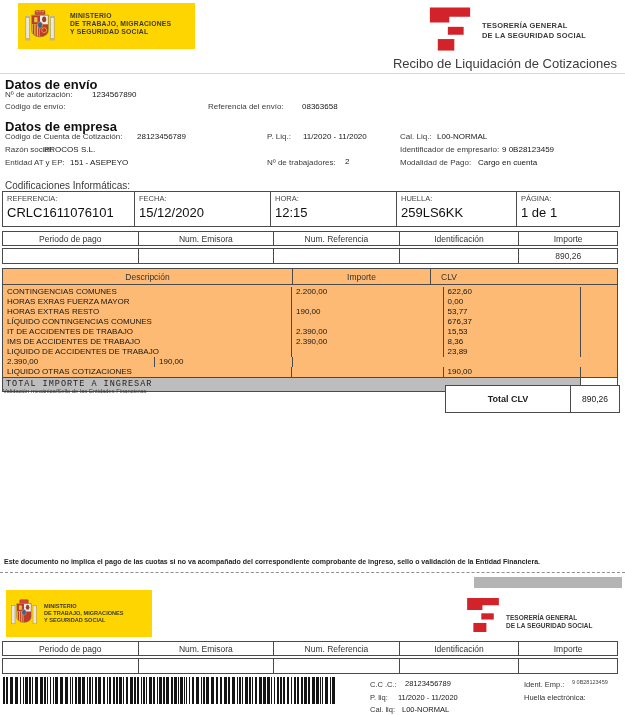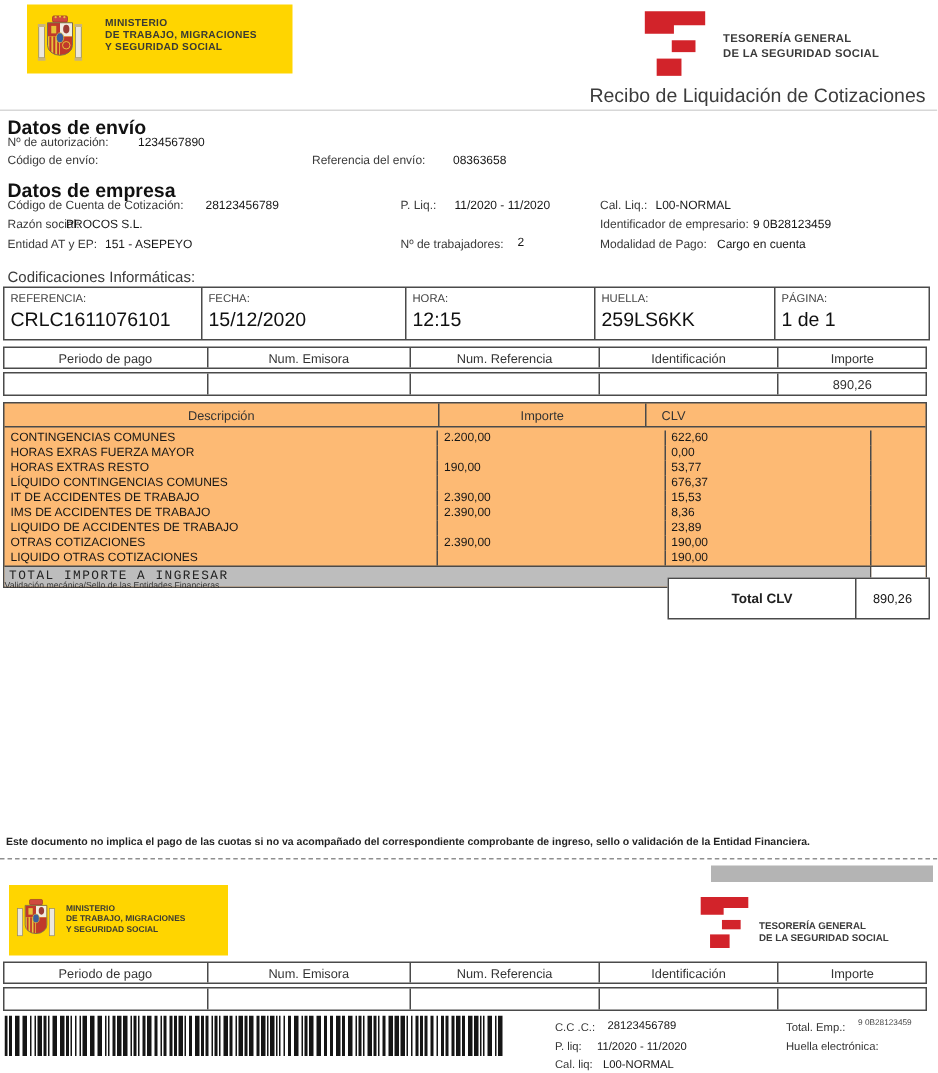--- a/index.html
+++ b/index.html
@@ -226,21 +226,20 @@
         <div class="dc c3">8,36</div>
         <div class="dc c4"></div>
       </div>
       <div class="drow">
         <div class="dc c1">LIQUIDO DE ACCIDENTES DE TRABAJO</div>
         <div class="dc c2"></div>
         <div class="dc c3">23,89</div>
         <div class="dc c4"></div>
       </div>
       <div class="drow">
-        <div class="dc c1">OTRAS COTIZACIONES</div>
         <div class="dc c2">2.390,00</div>
         <div class="dc c3">190,00</div>
         <div class="dc c4"></div>
       </div>
       <div class="drow">
         <div class="dc c1">LIQUIDO OTRAS COTIZACIONES</div>
         <div class="dc c2"></div>
         <div class="dc c3">190,00</div>
         <div class="dc c4"></div>
       </div>
@@ -319,17 +318,17 @@
   </div>
 
   <div class="abs barcode" style="left:3px;top:677px;width:352px;height:27px"><span style="display:inline-block;height:100%;background:#151515;width:2px;margin-right:1px"></span><span style="display:inline-block;height:100%;background:#151515;width:2px;margin-right:2px"></span><span style="display:inline-block;height:100%;background:#151515;width:3px;margin-right:2px"></span><span style="display:inline-block;height:100%;background:#151515;width:3px;margin-right:2px"></span><span style="display:inline-block;height:100%;background:#151515;width:1px;margin-right:2px"></span><span style="display:inline-block;height:100%;background:#151515;width:1px;margin-right:1px"></span><span style="display:inline-block;height:100%;background:#151515;width:3px;margin-right:1px"></span><span style="display:inline-block;height:100%;background:#151515;width:2px;margin-right:1px"></span><span style="display:inline-block;height:100%;background:#151515;width:1px;margin-right:2px"></span><span style="display:inline-block;height:100%;background:#151515;width:3px;margin-right:2px"></span><span style="display:inline-block;height:100%;background:#151515;width:3px;margin-right:1px"></span><span style="display:inline-block;height:100%;background:#151515;width:2px;margin-right:1px"></span><span style="display:inline-block;height:100%;background:#151515;width:1px;margin-right:2px"></span><span style="display:inline-block;height:100%;background:#151515;width:1px;margin-right:2px"></span><span style="display:inline-block;height:100%;background:#151515;width:1px;margin-right:1px"></span><span style="display:inline-block;height:100%;background:#151515;width:3px;margin-right:2px"></span><span style="display:inline-block;height:100%;background:#151515;width:3px;margin-right:2px"></span><span style="display:inline-block;height:100%;background:#151515;width:3px;margin-right:2px"></span><span style="display:inline-block;height:100%;background:#151515;width:1px;margin-right:1px"></span><span style="display:inline-block;height:100%;background:#151515;width:1px;margin-right:2px"></span><span style="display:inline-block;height:100%;background:#151515;width:2px;margin-right:1px"></span><span style="display:inline-block;height:100%;background:#151515;width:3px;margin-right:1px"></span><span style="display:inline-block;height:100%;background:#151515;width:3px;margin-right:2px"></span><span style="display:inline-block;height:100%;background:#151515;width:1px;margin-right:1px"></span><span style="display:inline-block;height:100%;background:#151515;width:2px;margin-right:1px"></span><span style="display:inline-block;height:100%;background:#151515;width:1px;margin-right:2px"></span><span style="display:inline-block;height:100%;background:#151515;width:2px;margin-right:1px"></span><span style="display:inline-block;height:100%;background:#151515;width:3px;margin-right:2px"></span><span style="display:inline-block;height:100%;background:#151515;width:2px;margin-right:2px"></span><span style="display:inline-block;height:100%;background:#151515;width:1px;margin-right:1px"></span><span style="display:inline-block;height:100%;background:#151515;width:2px;margin-right:2px"></span><span style="display:inline-block;height:100%;background:#151515;width:2px;margin-right:1px"></span><span style="display:inline-block;height:100%;background:#151515;width:2px;margin-right:1px"></span><span style="display:inline-block;height:100%;background:#151515;width:3px;margin-right:1px"></span><span style="display:inline-block;height:100%;background:#151515;width:1px;margin-right:2px"></span><span style="display:inline-block;height:100%;background:#151515;width:2px;margin-right:2px"></span><span style="display:inline-block;height:100%;background:#151515;width:3px;margin-right:1px"></span><span style="display:inline-block;height:100%;background:#151515;width:2px;margin-right:1px"></span><span style="display:inline-block;height:100%;background:#151515;width:2px;margin-right:2px"></span><span style="display:inline-block;height:100%;background:#151515;width:1px;margin-right:1px"></span><span style="display:inline-block;height:100%;background:#151515;width:2px;margin-right:1px"></span><span style="display:inline-block;height:100%;background:#151515;width:1px;margin-right:2px"></span><span style="display:inline-block;height:100%;background:#151515;width:3px;margin-right:1px"></span><span style="display:inline-block;height:100%;background:#151515;width:2px;margin-right:2px"></span><span style="display:inline-block;height:100%;background:#151515;width:1px;margin-right:1px"></span><span style="display:inline-block;height:100%;background:#151515;width:3px;margin-right:1px"></span><span style="display:inline-block;height:100%;background:#151515;width:2px;margin-right:1px"></span><span style="display:inline-block;height:100%;background:#151515;width:3px;margin-right:2px"></span><span style="display:inline-block;height:100%;background:#151515;width:2px;margin-right:1px"></span><span style="display:inline-block;height:100%;background:#151515;width:3px;margin-right:1px"></span><span style="display:inline-block;height:100%;background:#151515;width:1px;margin-right:1px"></span><span style="display:inline-block;height:100%;background:#151515;width:3px;margin-right:1px"></span><span style="display:inline-block;height:100%;background:#151515;width:1px;margin-right:1px"></span><span style="display:inline-block;height:100%;background:#151515;width:1px;margin-right:2px"></span><span style="display:inline-block;height:100%;background:#151515;width:1px;margin-right:2px"></span><span style="display:inline-block;height:100%;background:#151515;width:2px;margin-right:2px"></span><span style="display:inline-block;height:100%;background:#151515;width:3px;margin-right:2px"></span><span style="display:inline-block;height:100%;background:#151515;width:1px;margin-right:1px"></span><span style="display:inline-block;height:100%;background:#151515;width:2px;margin-right:1px"></span><span style="display:inline-block;height:100%;background:#151515;width:3px;margin-right:2px"></span><span style="display:inline-block;height:100%;background:#151515;width:3px;margin-right:2px"></span><span style="display:inline-block;height:100%;background:#151515;width:2px;margin-right:2px"></span><span style="display:inline-block;height:100%;background:#151515;width:2px;margin-right:2px"></span><span style="display:inline-block;height:100%;background:#151515;width:3px;margin-right:1px"></span><span style="display:inline-block;height:100%;background:#151515;width:2px;margin-right:2px"></span><span style="display:inline-block;height:100%;background:#151515;width:3px;margin-right:2px"></span><span style="display:inline-block;height:100%;background:#151515;width:1px;margin-right:1px"></span><span style="display:inline-block;height:100%;background:#151515;width:2px;margin-right:1px"></span><span style="display:inline-block;height:100%;background:#151515;width:1px;margin-right:2px"></span><span style="display:inline-block;height:100%;background:#151515;width:3px;margin-right:1px"></span><span style="display:inline-block;height:100%;background:#151515;width:2px;margin-right:1px"></span><span style="display:inline-block;height:100%;background:#151515;width:1px;margin-right:2px"></span><span style="display:inline-block;height:100%;background:#151515;width:2px;margin-right:2px"></span><span style="display:inline-block;height:100%;background:#151515;width:3px;margin-right:1px"></span><span style="display:inline-block;height:100%;background:#151515;width:3px;margin-right:1px"></span><span style="display:inline-block;height:100%;background:#151515;width:3px;margin-right:1px"></span><span style="display:inline-block;height:100%;background:#151515;width:1px;margin-right:2px"></span><span style="display:inline-block;height:100%;background:#151515;width:1px;margin-right:2px"></span><span style="display:inline-block;height:100%;background:#151515;width:2px;margin-right:1px"></span><span style="display:inline-block;height:100%;background:#151515;width:2px;margin-right:1px"></span><span style="display:inline-block;height:100%;background:#151515;width:2px;margin-right:2px"></span><span style="display:inline-block;height:100%;background:#151515;width:2px;margin-right:2px"></span><span style="display:inline-block;height:100%;background:#151515;width:1px;margin-right:2px"></span><span style="display:inline-block;height:100%;background:#151515;width:2px;margin-right:1px"></span><span style="display:inline-block;height:100%;background:#151515;width:2px;margin-right:2px"></span><span style="display:inline-block;height:100%;background:#151515;width:2px;margin-right:1px"></span><span style="display:inline-block;height:100%;background:#151515;width:3px;margin-right:1px"></span><span style="display:inline-block;height:100%;background:#151515;width:2px;margin-right:2px"></span><span style="display:inline-block;height:100%;background:#151515;width:3px;margin-right:1px"></span><span style="display:inline-block;height:100%;background:#151515;width:3px;margin-right:1px"></span><span style="display:inline-block;height:100%;background:#151515;width:1px;margin-right:1px"></span><span style="display:inline-block;height:100%;background:#151515;width:1px;margin-right:2px"></span><span style="display:inline-block;height:100%;background:#151515;width:3px;margin-right:2px"></span><span style="display:inline-block;height:100%;background:#151515;width:1px;margin-right:1px"></span><span style="display:inline-block;height:100%;background:#151515;width:3px;margin-right:1px"></span></div>
 
   <span class="abs blbl" style="left:370px;top:680px">C.C .C.:</span>
   <span class="abs bval" style="left:405px;top:679px">28123456789</span>
   <span class="abs blbl" style="left:370px;top:693px">P. liq:</span>
   <span class="abs bval" style="left:398px;top:693px">11/2020 - 11/2020</span>
   <span class="abs blbl" style="left:370px;top:705px">Cal. liq:</span>
   <span class="abs bval" style="left:402px;top:705px">L00-NORMAL</span>
-  <span class="abs blbl" style="left:524px;top:680px">Total. Emp.:</span>
+  <span class="abs blbl" style="left:524px;top:680px">Ident. Emp.:</span>
   <span class="abs tiny" style="left:572px;top:679px">9 0B28123459</span>
   <span class="abs blbl" style="left:524px;top:693px">Huella electrónica:</span>
 
 </div>
 
 </body></html>

